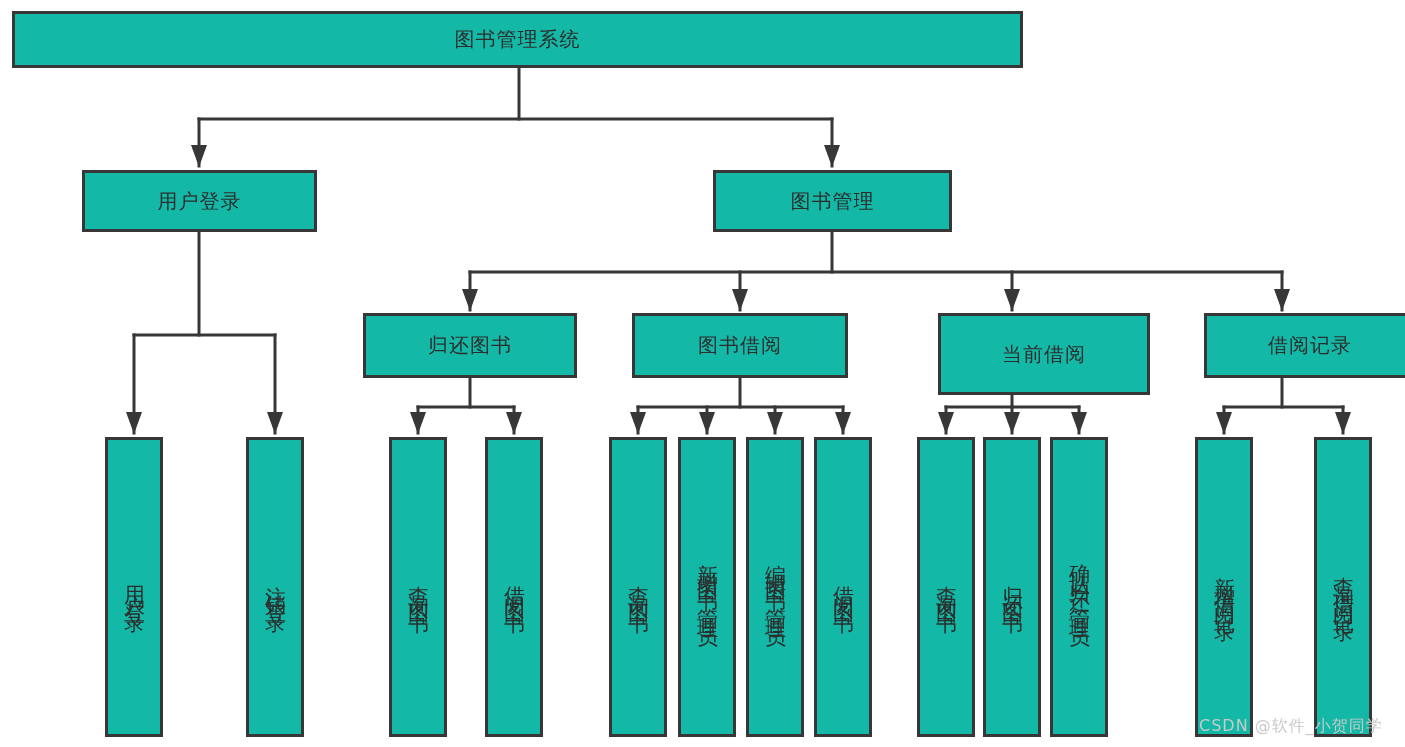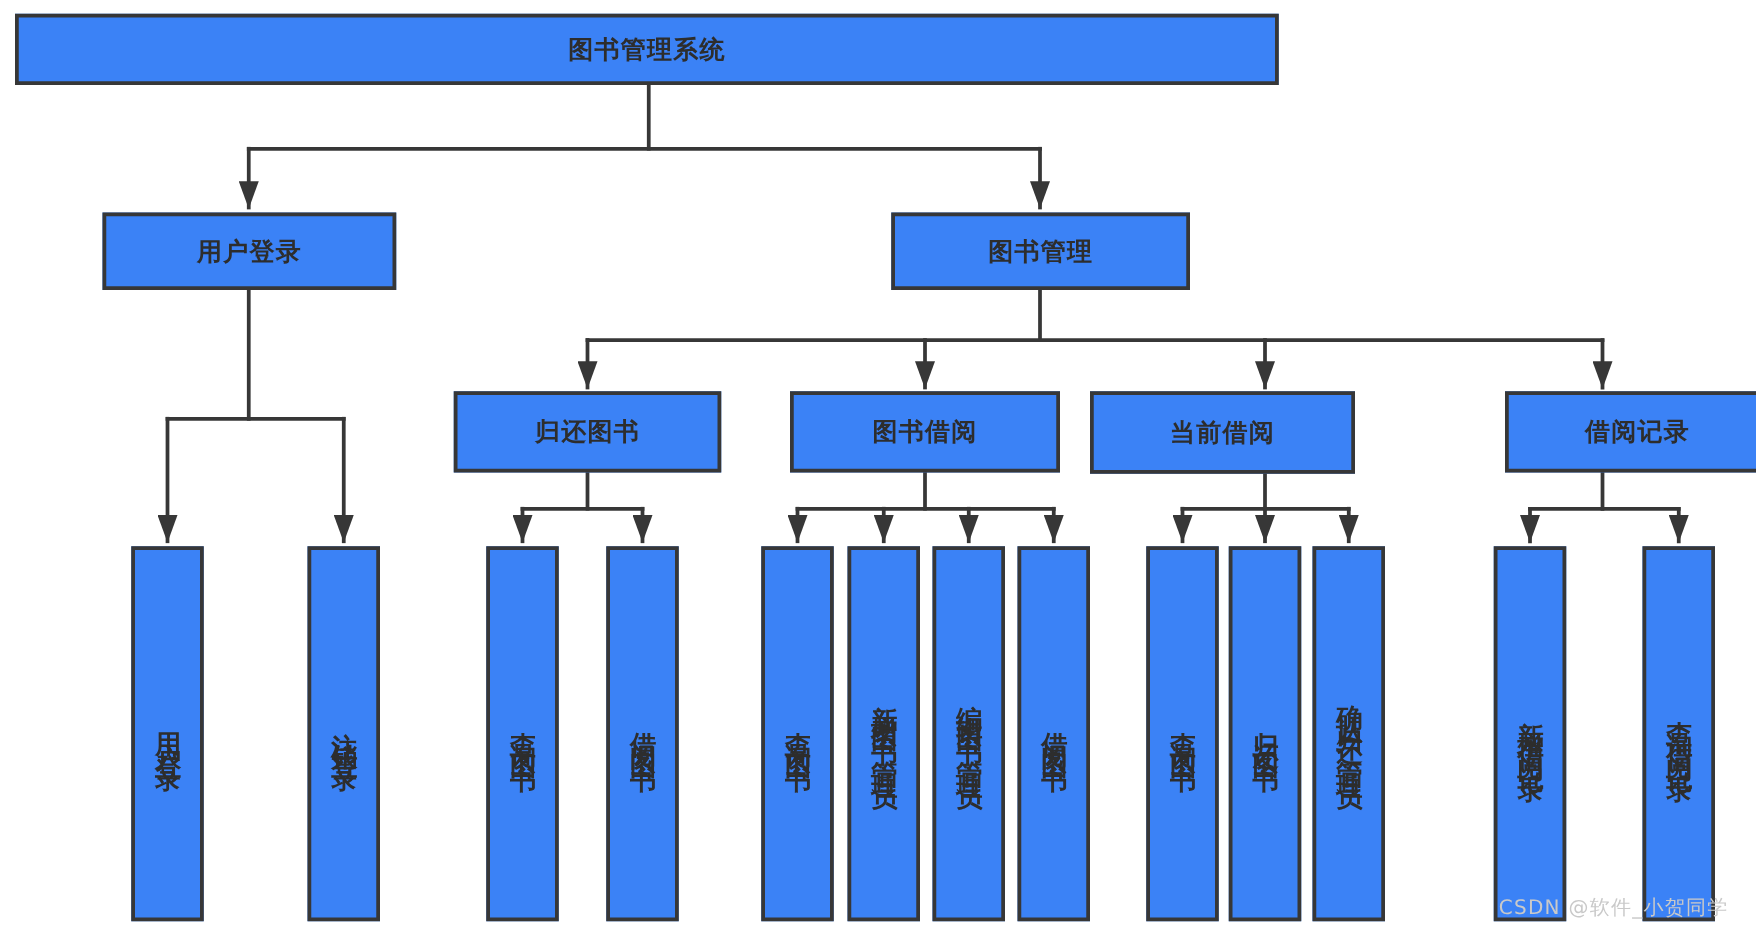--- a/index.html
+++ b/index.html
@@ -17,27 +17,26 @@
     overflow:hidden;
   }
   .wires{
     position:absolute;left:0;top:0;width:1405px;height:747px;
     color:var(--line);
   }
   .node{
     position:absolute;
     box-sizing:border-box;
     border:3px solid var(--line);
-    background:#3b82f6;
+    background:#14b8a6;
     display:flex;align-items:center;justify-content:center;
     color:var(--text);
     font-size:20px;
     letter-spacing:1px;
     white-space:nowrap;
-    font-weight:bold;
   }
   .leaf .vtext{
     writing-mode:vertical-lr;
     text-orientation:mixed;
     font-size:21px;
     letter-spacing:9px;
     line-height:1;
   }
   .watermark{
     position:absolute;
@@ -103,21 +102,21 @@
     </g>
   </svg>
 
   <div class="node" style="left:12px;top:11px;width:1011px;height:57px;">图书管理系统</div>
 
   <div class="node" style="left:82px;top:170px;width:235px;height:62px;">用户登录</div>
   <div class="node" style="left:713px;top:170px;width:239px;height:62px;">图书管理</div>
 
   <div class="node" style="left:363px;top:313px;width:214px;height:65px;">归还图书</div>
   <div class="node" style="left:632px;top:313px;width:216px;height:65px;">图书借阅</div>
-  <div class="node" style="left:872px;top:313px;width:212px;height:66px;">当前借阅</div>
+  <div class="node" style="left:938px;top:313px;width:212px;height:82px;">当前借阅</div>
   <div class="node" style="left:1204px;top:313px;width:212px;height:65px;">借阅记录</div>
 
   <div class="node leaf" style="left:105px;top:437px;width:58px;height:300px;">
     <span class="vtext">用户登录</span>
   </div>
   <div class="node leaf" style="left:246px;top:437px;width:58px;height:300px;">
     <span class="vtext">注销登录</span>
   </div>
 
   <div class="node leaf" style="left:389px;top:437px;width:58px;height:300px;">

